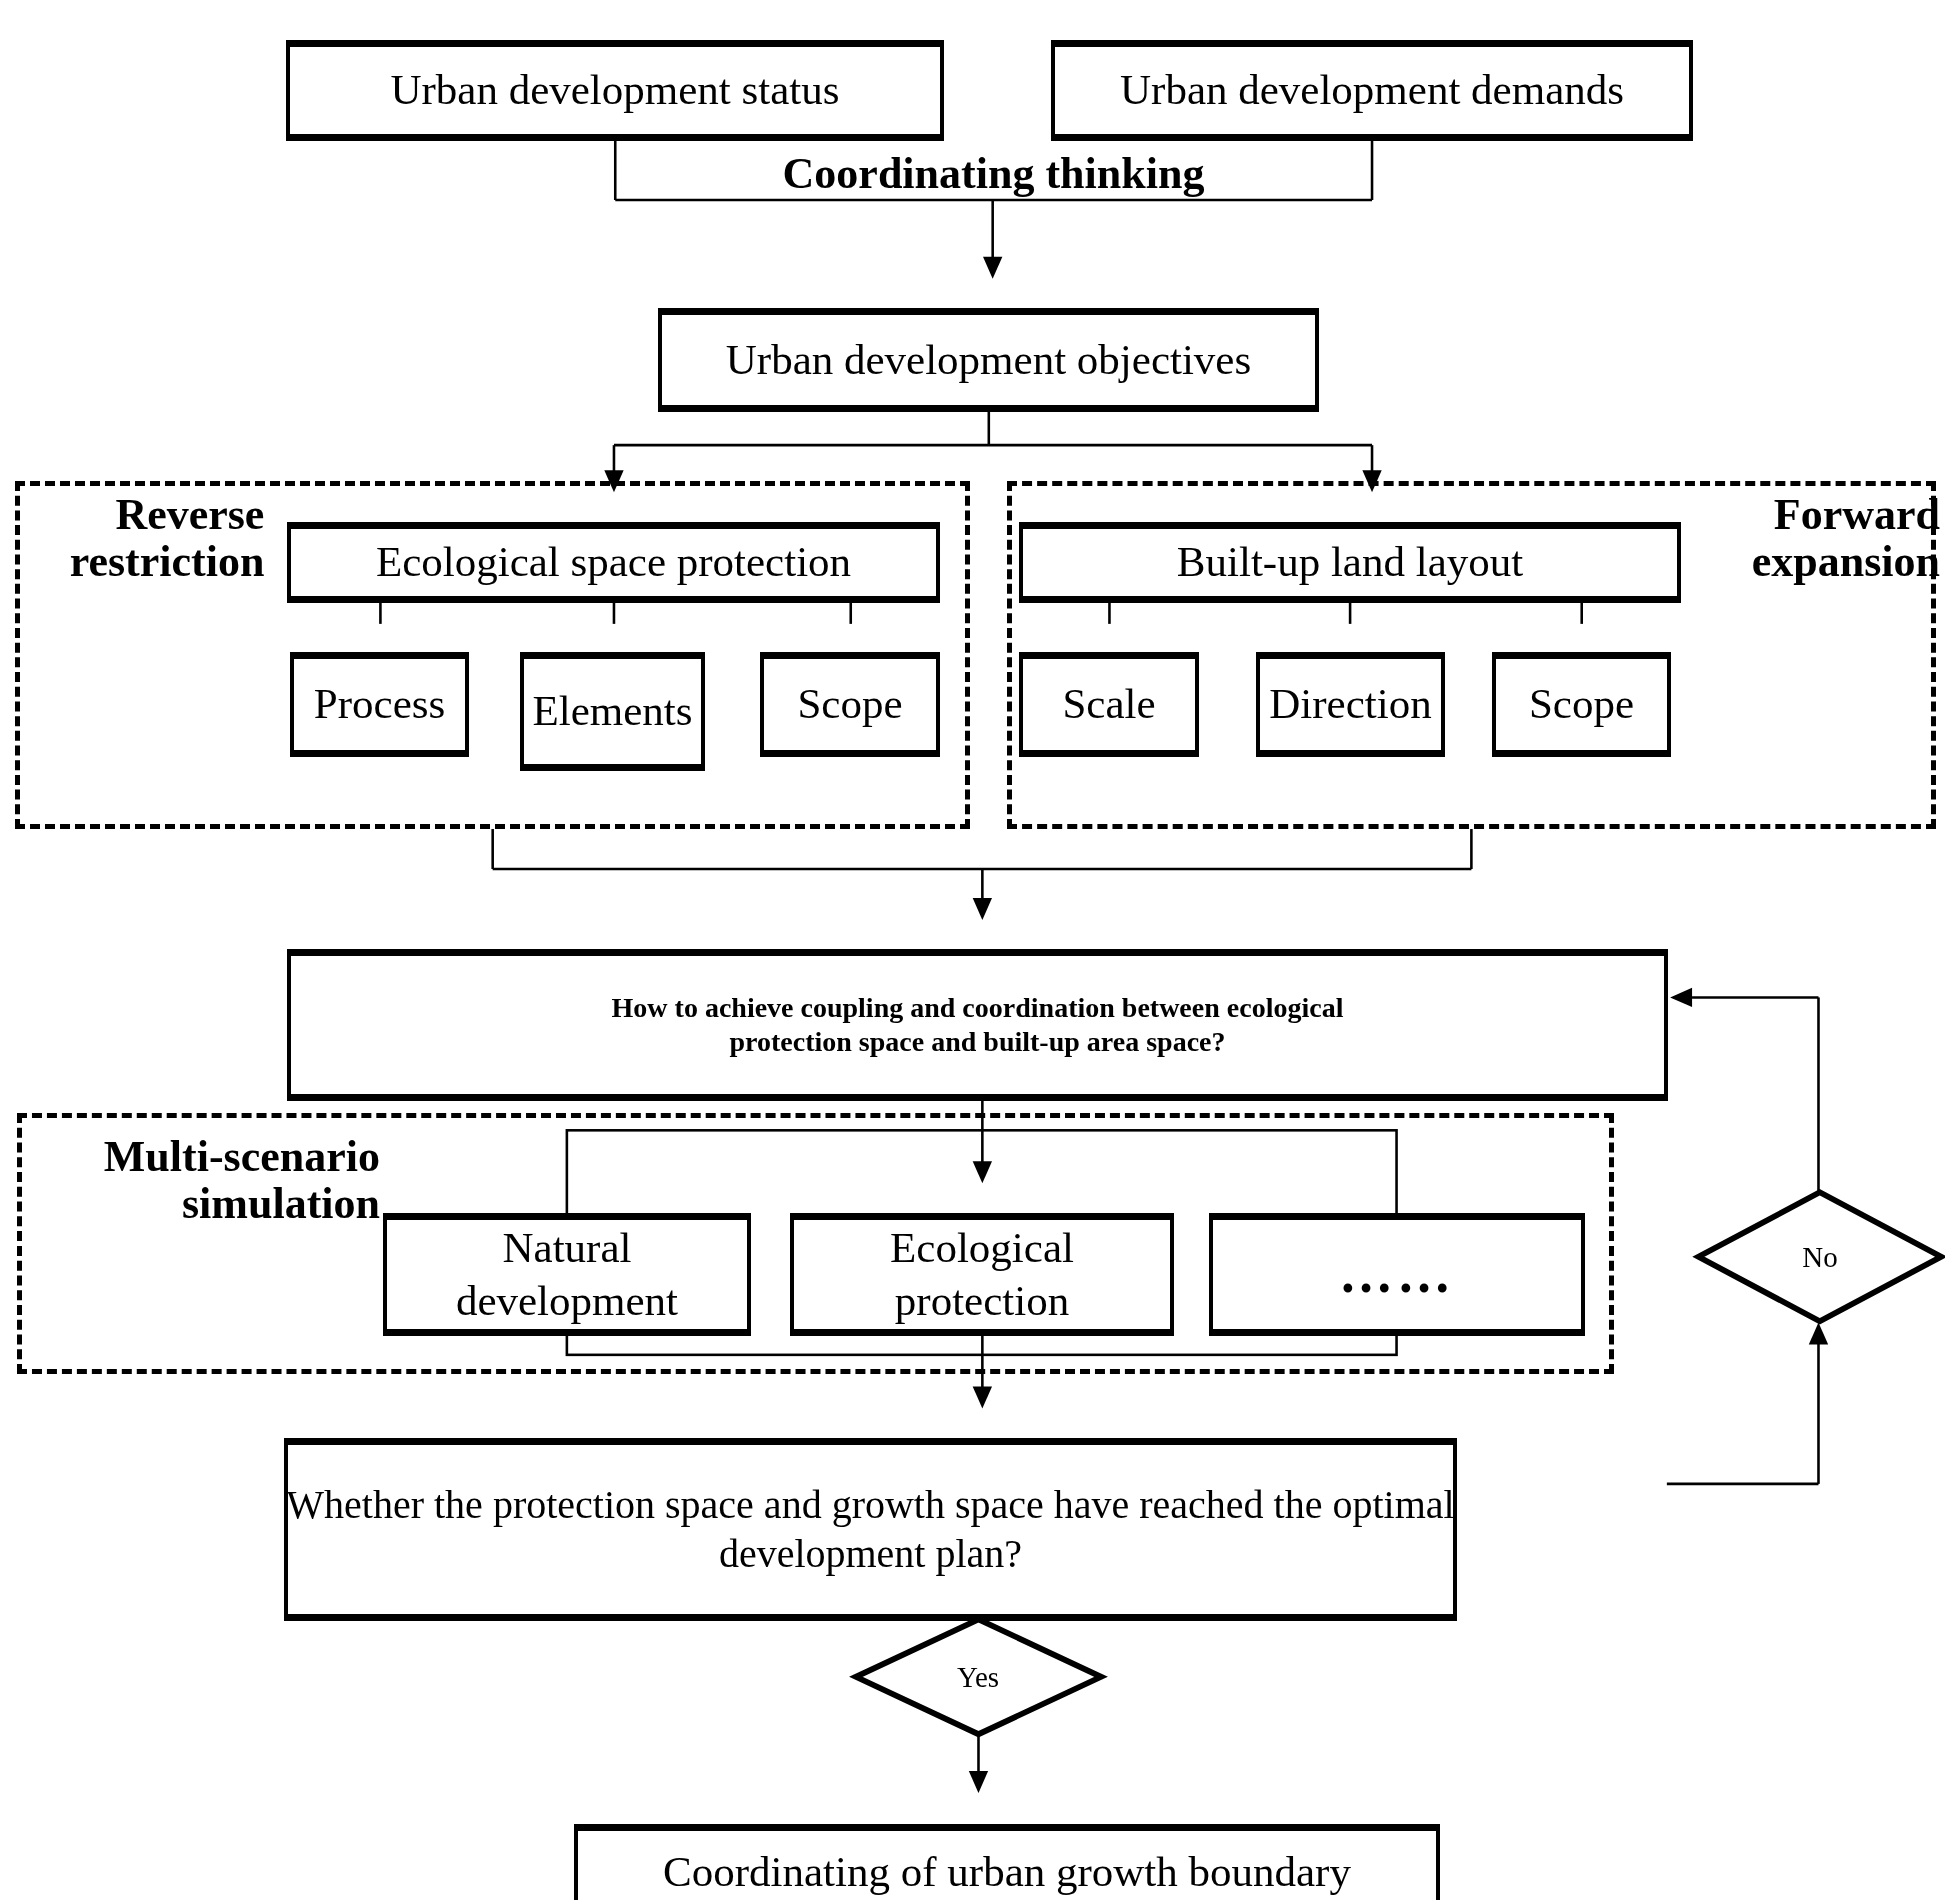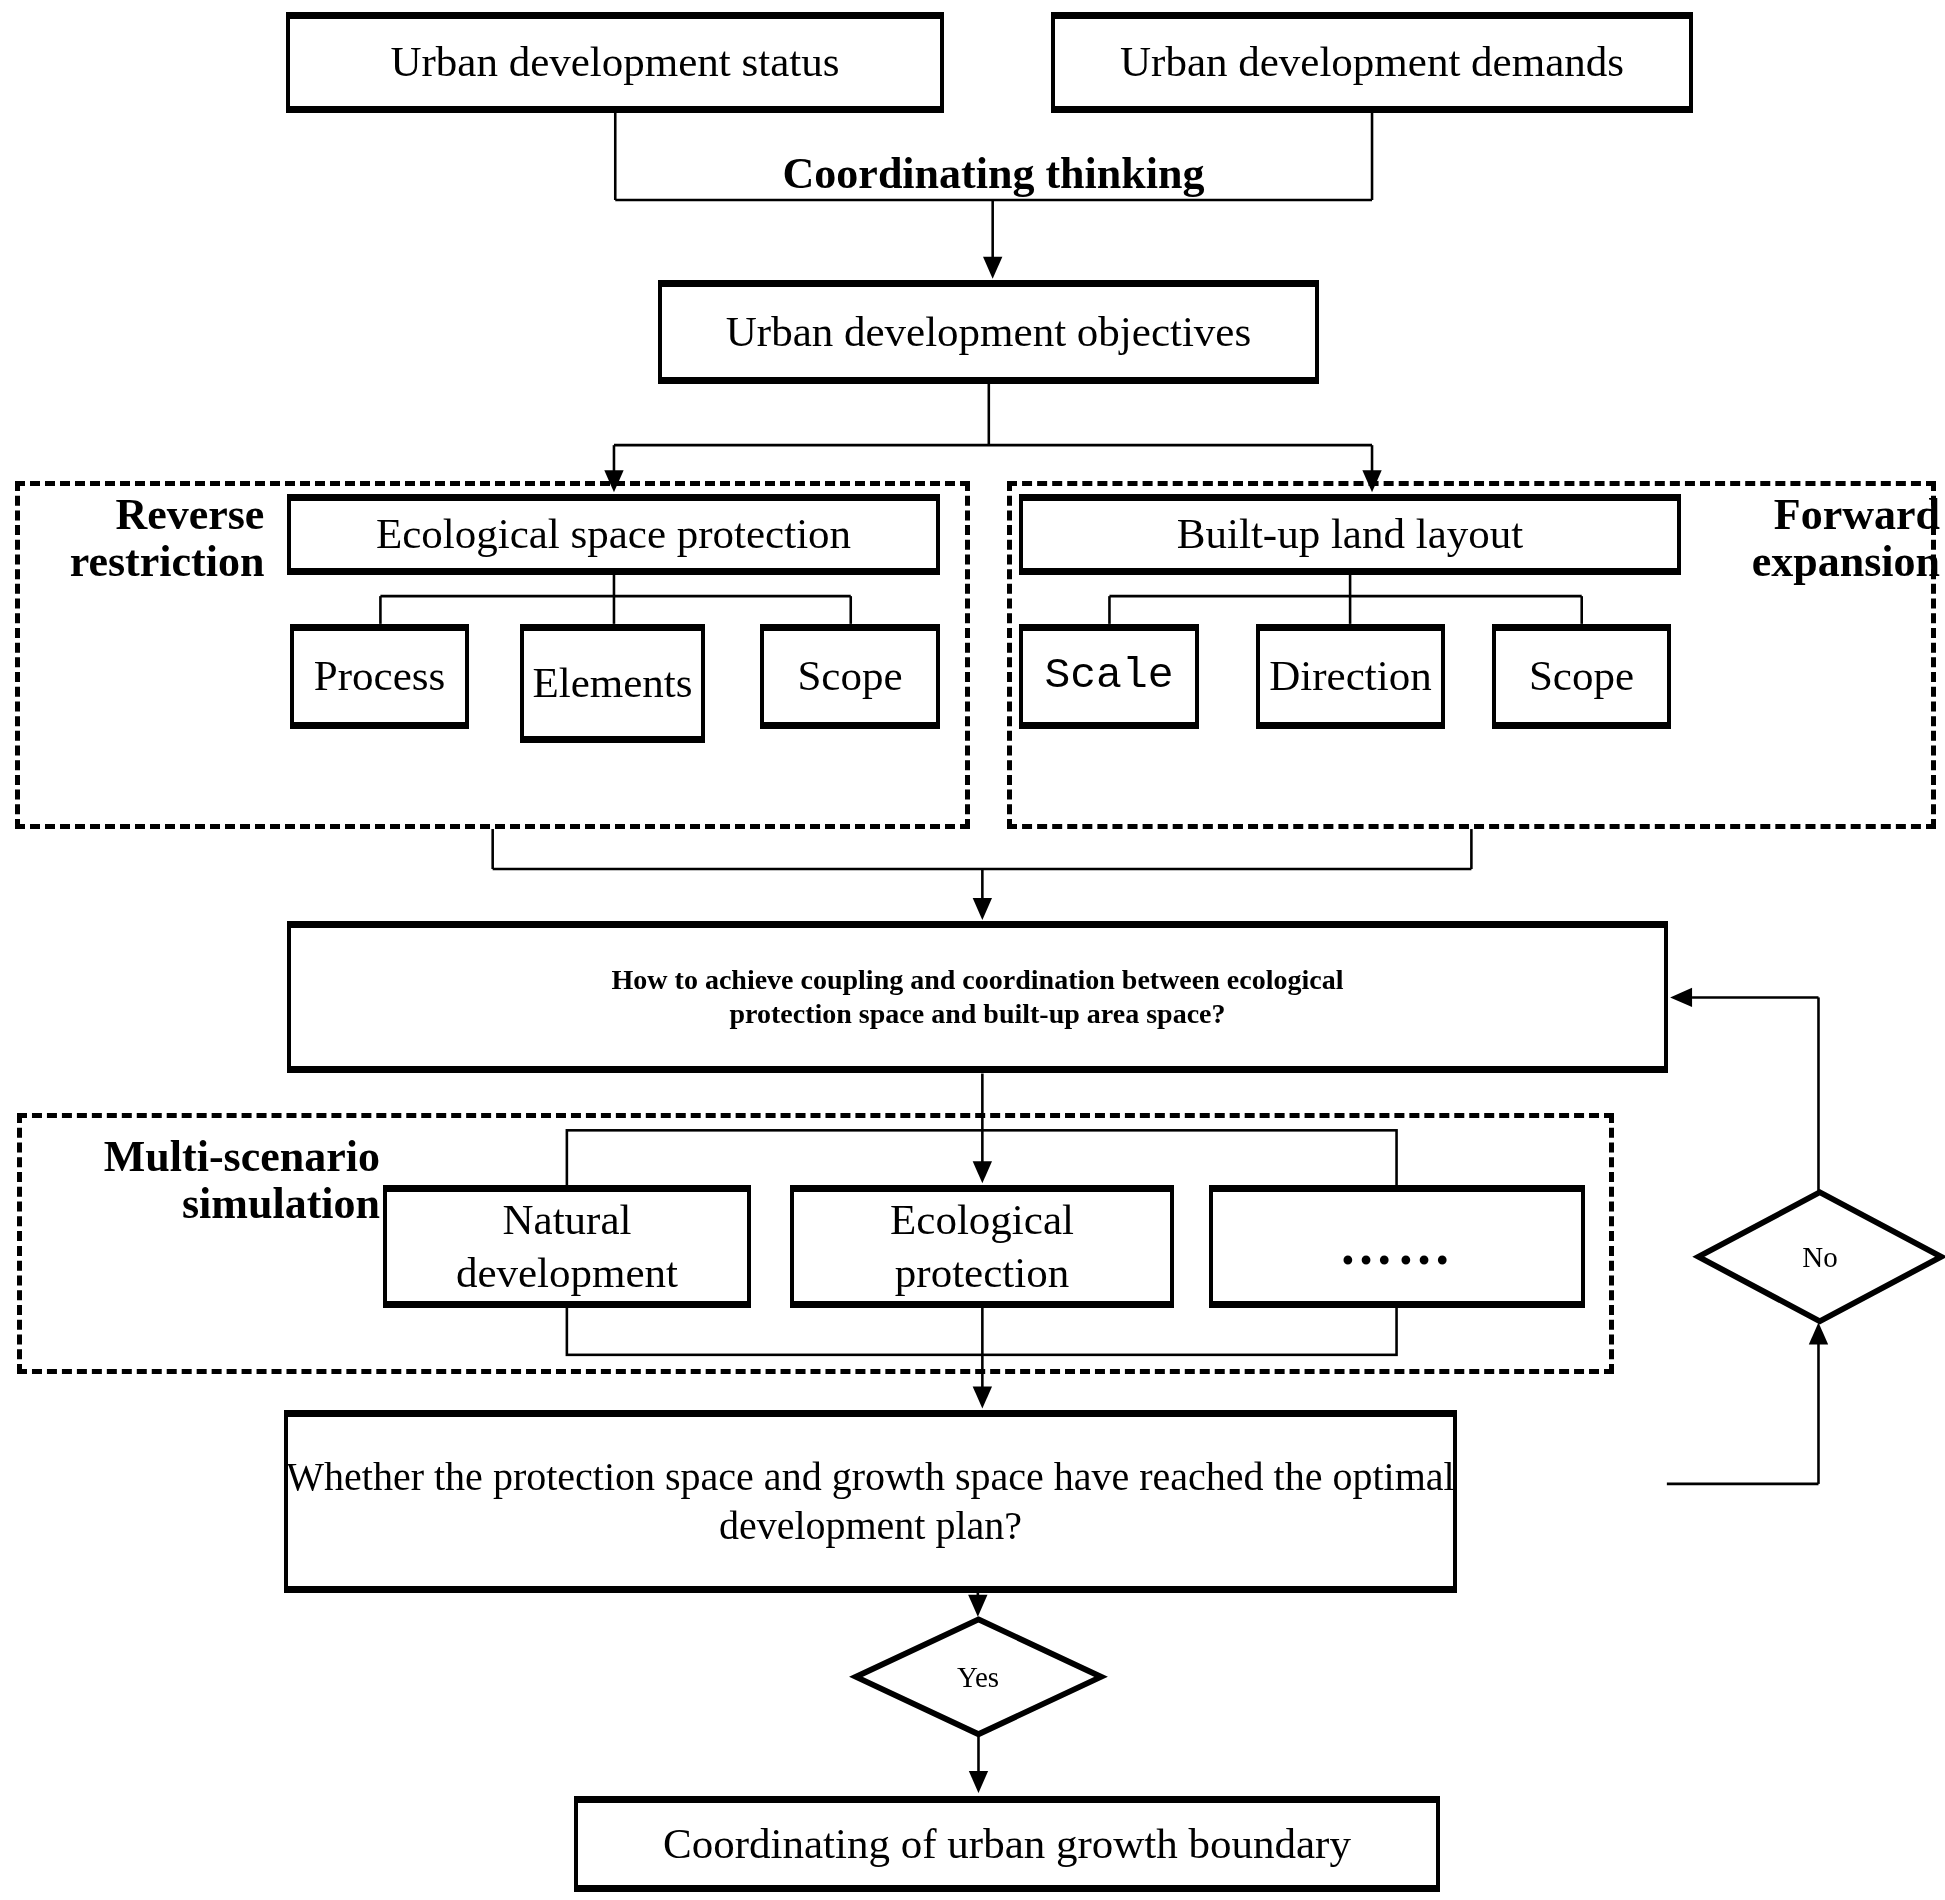--- a/index.html
+++ b/index.html
@@ -21,20 +21,21 @@
     border-top-width:7px;
     border-bottom-width:7px;
     display:flex;
     flex-direction:column;
     align-items:center;
     justify-content:center;
     text-align:left;
     font-size:43px;
     line-height:1.22;
     z-index:3;
+    margin-top:28px;
   }
   .box .ln{display:block;white-space:nowrap;}
   .question{font-weight:bold;font-size:28px;line-height:1.22;}
   .dashed-group{
     position:absolute;
     box-sizing:border-box;
     border:5.2px dashed #000;
     background:transparent;
     z-index:2;
   }
@@ -168,21 +169,21 @@
   <div class="box" style="left:520px;top:624px;width:185px;height:119px;">
     <span class="ln">Elements</span>
   </div>
   <div class="box" style="left:760px;top:624px;width:180px;height:105px;">
     <span class="ln">Scope</span>
   </div>
 
   <div class="box" style="left:1019px;top:494px;width:662px;height:81px;">
     <span class="ln">Built-up land layout</span>
   </div>
-  <div class="box" style="left:1019px;top:624px;width:180px;height:105px;font-family:Liberation Mono, monospace;">
+  <div class="box" style="left:1019px;top:624px;width:180px;height:105px;">
     <span class="ln">Scale</span>
   </div>
   <div class="box" style="left:1256px;top:624px;width:189px;height:105px;">
     <span class="ln">Direction</span>
   </div>
   <div class="box" style="left:1492px;top:624px;width:179px;height:105px;">
     <span class="ln">Scope</span>
   </div>
 
   <div class="box question" style="left:287px;top:921px;width:1381px;height:152px;">

